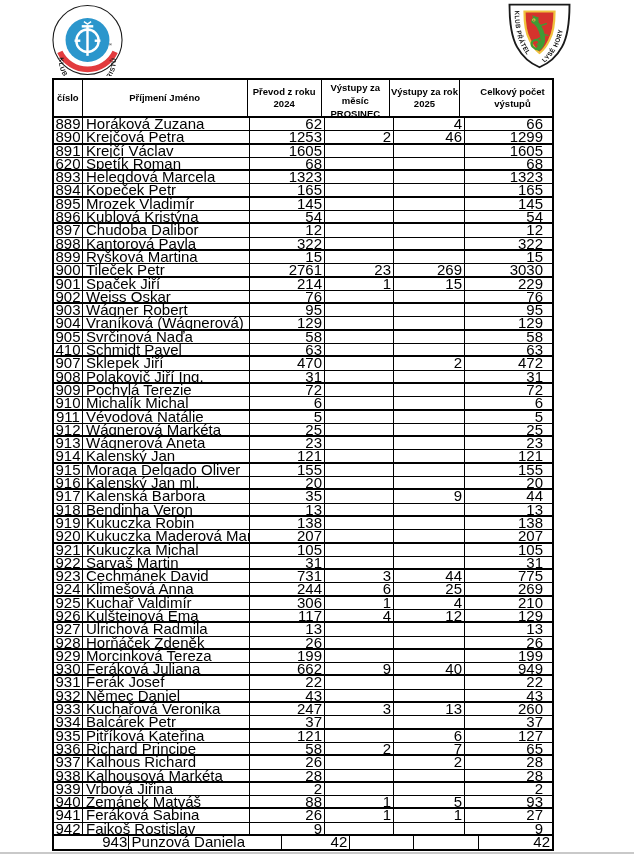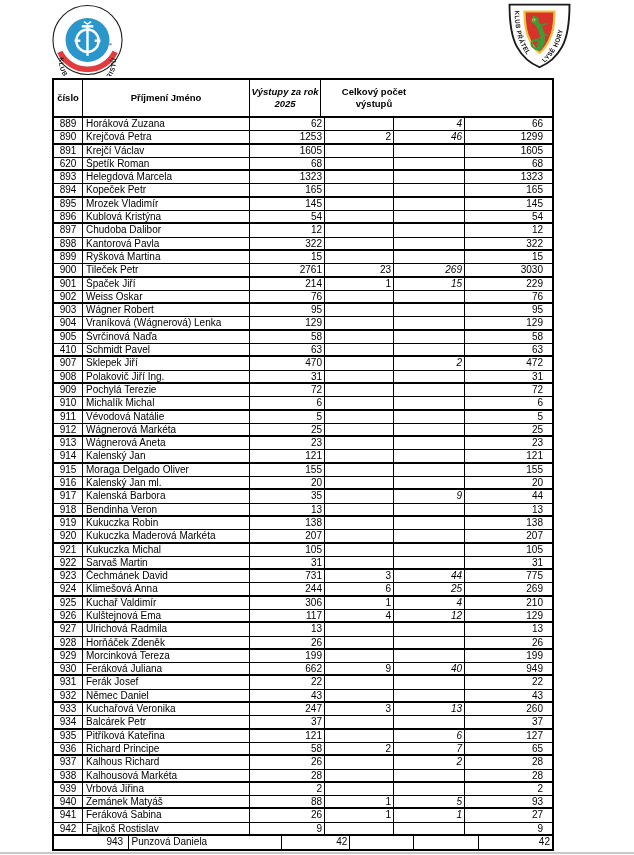--- a/index.html
+++ b/index.html
@@ -26,22 +26,22 @@
     font-weight:bold;font-size:9.5px;line-height:12.5px;
   }
   .th{
     box-sizing:border-box;border-right:1px solid #000;
     display:flex;flex-direction:column;justify-content:center;
     align-items:center;text-align:center;overflow:hidden;
   }
   .th:last-child{border-right:none;margin-left:13px;}
   .th.c3{justify-content:flex-start;line-height:13px;padding-top:1px;}
   .c0{width:29px;}.c1{width:167px;}.c2{width:75px;}
-  .c3{width:69px;}.c4{width:71px;font-style:italic;}.c5{width:80px;}
-  .trows{font-size:10px;}
+  .c3{width:69px;}.c4{width:71px;}.c5{width:80px;}
+  .trows{font-size:15px;}
   .trow{
     display:flex;height:13.3px;box-sizing:border-box;
     border-bottom:1px solid #000;overflow:hidden;
   }
   .trow:nth-child(even){border-bottom-width:2px;}
   .trow:last-child{border-bottom:none;margin-left:48px;}
   .td{
     box-sizing:border-box;border-right:1px solid #000;
     line-height:12.5px;white-space:nowrap;overflow:hidden;
   }
@@ -102,20 +102,22 @@
         <circle cx="42.5" cy="26.5" r="2.2" style="fill:var(--lizard_eye)"></circle>
         <circle cx="42.5" cy="26.5" r="0.9" fill="#222"></circle>
       </g>
     </svg>
   </div>
 
   <div class="table">
     <div class="thead">
       <div class="th c0">číslo</div>
       <div class="th c1">Příjmení Jméno</div>
+      <div class="th c2">Převod z roku 2024</div>
+      <div class="th c3">Výstupy za měsíc PROSINEC</div>
       <div class="th c4">Výstupy za rok 2025</div>
       <div class="th c5">Celkový počet výstupů</div>
     </div>
     <div class="trows">
         <div class="trow">
           <div class="td c0">889</div>
           <div class="td c1">Horáková Zuzana</div>
           <div class="td c2">62</div>
           <div class="td c3"></div>
           <div class="td c4">4</div>

